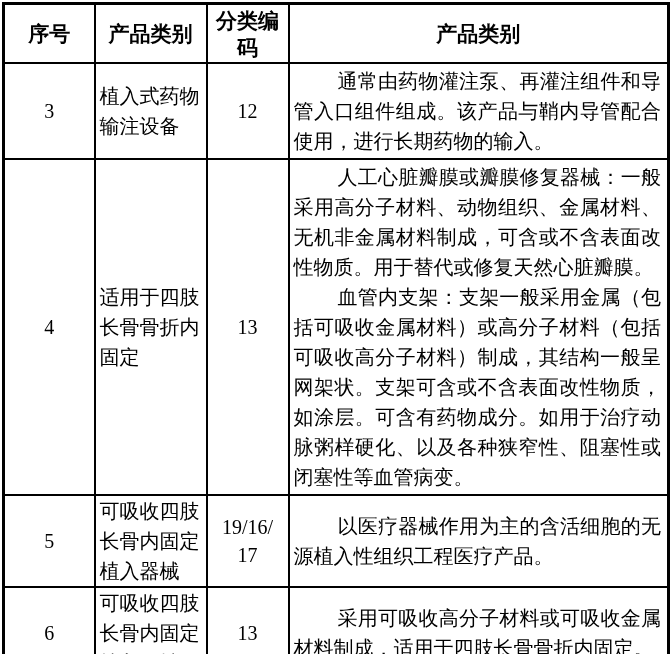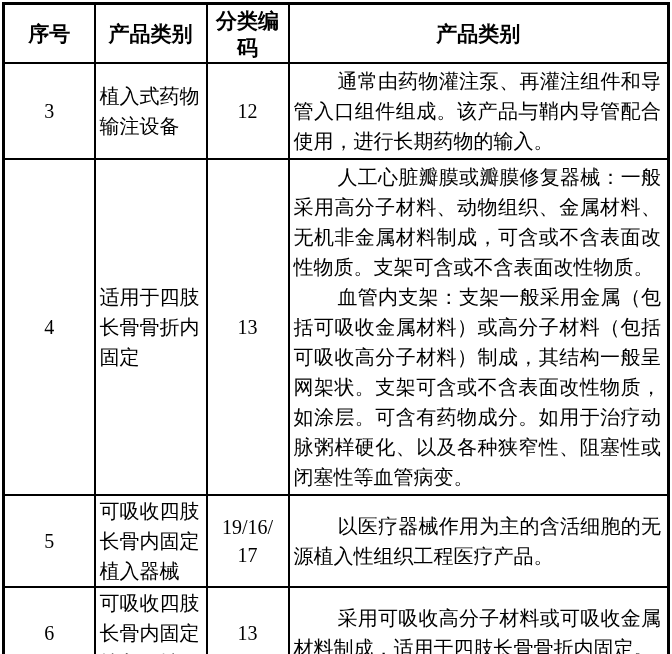--- a/index.html
+++ b/index.html
@@ -107,21 +107,21 @@
         <td class="code-cell">12</td>
         <td class="desc-cell">
           <p>通常由药物灌注泵、再灌注组件和导管入口组件组成。该产品与鞘内导管配合使用，进行长期药物的输入。</p>
         </td>
       </tr>
       <tr class="row-4">
         <td class="no-cell">4</td>
         <td class="cat-cell">适用于四肢长骨骨折内固定</td>
         <td class="code-cell">13</td>
         <td class="desc-cell">
-          <p>人工心脏瓣膜或瓣膜修复器械：一般采用高分子材料、动物组织、金属材料、无机非金属材料制成，可含或不含表面改性物质。支架可含或不含表面改性物质。</p>
+          <p>人工心脏瓣膜或瓣膜修复器械：一般采用高分子材料、动物组织、金属材料、无机非金属材料制成，可含或不含表面改性物质。用于替代或修复天然心脏瓣膜。</p>
           <p>血管内支架：支架一般采用金属（包括可吸收金属材料）或高分子材料（包括可吸收高分子材料）制成，其结构一般呈网架状。支架可含或不含表面改性物质，如涂层。可含有药物成分。如用于治疗动脉粥样硬化、以及各种狭窄性、阻塞性或闭塞性等血管病变。</p>
         </td>
       </tr>
       <tr class="row-5">
         <td class="no-cell">5</td>
         <td class="cat-cell">可吸收四肢长骨内固定植入器械</td>
         <td class="code-cell">19/16/17</td>
         <td class="desc-cell">
           <p>以医疗器械作用为主的含活细胞的无源植入性组织工程医疗产品。</p>
         </td>

